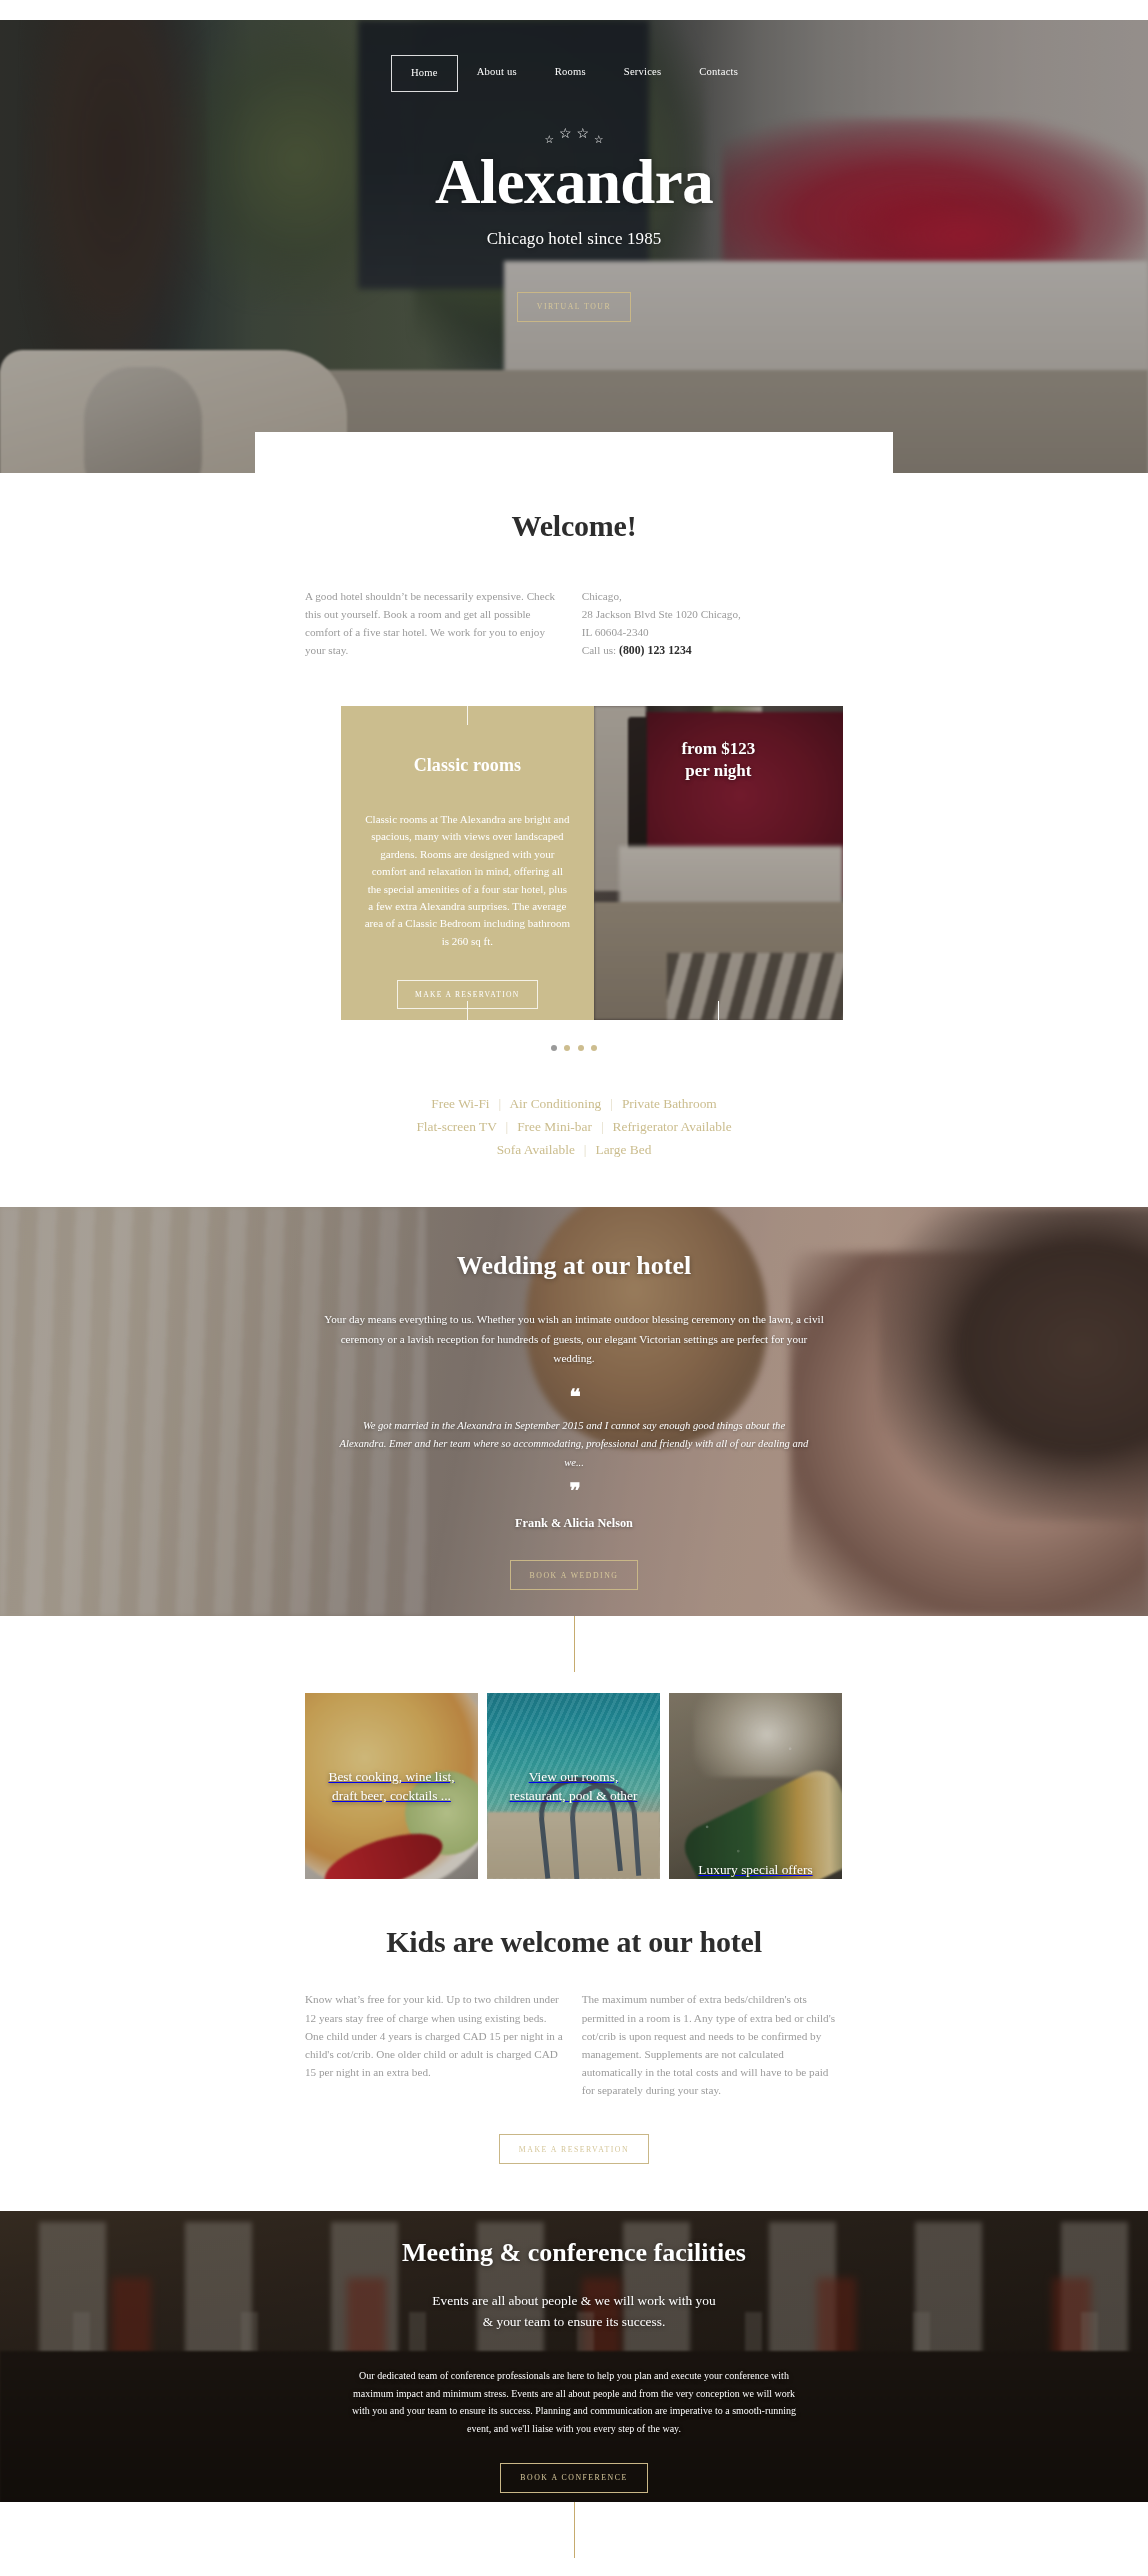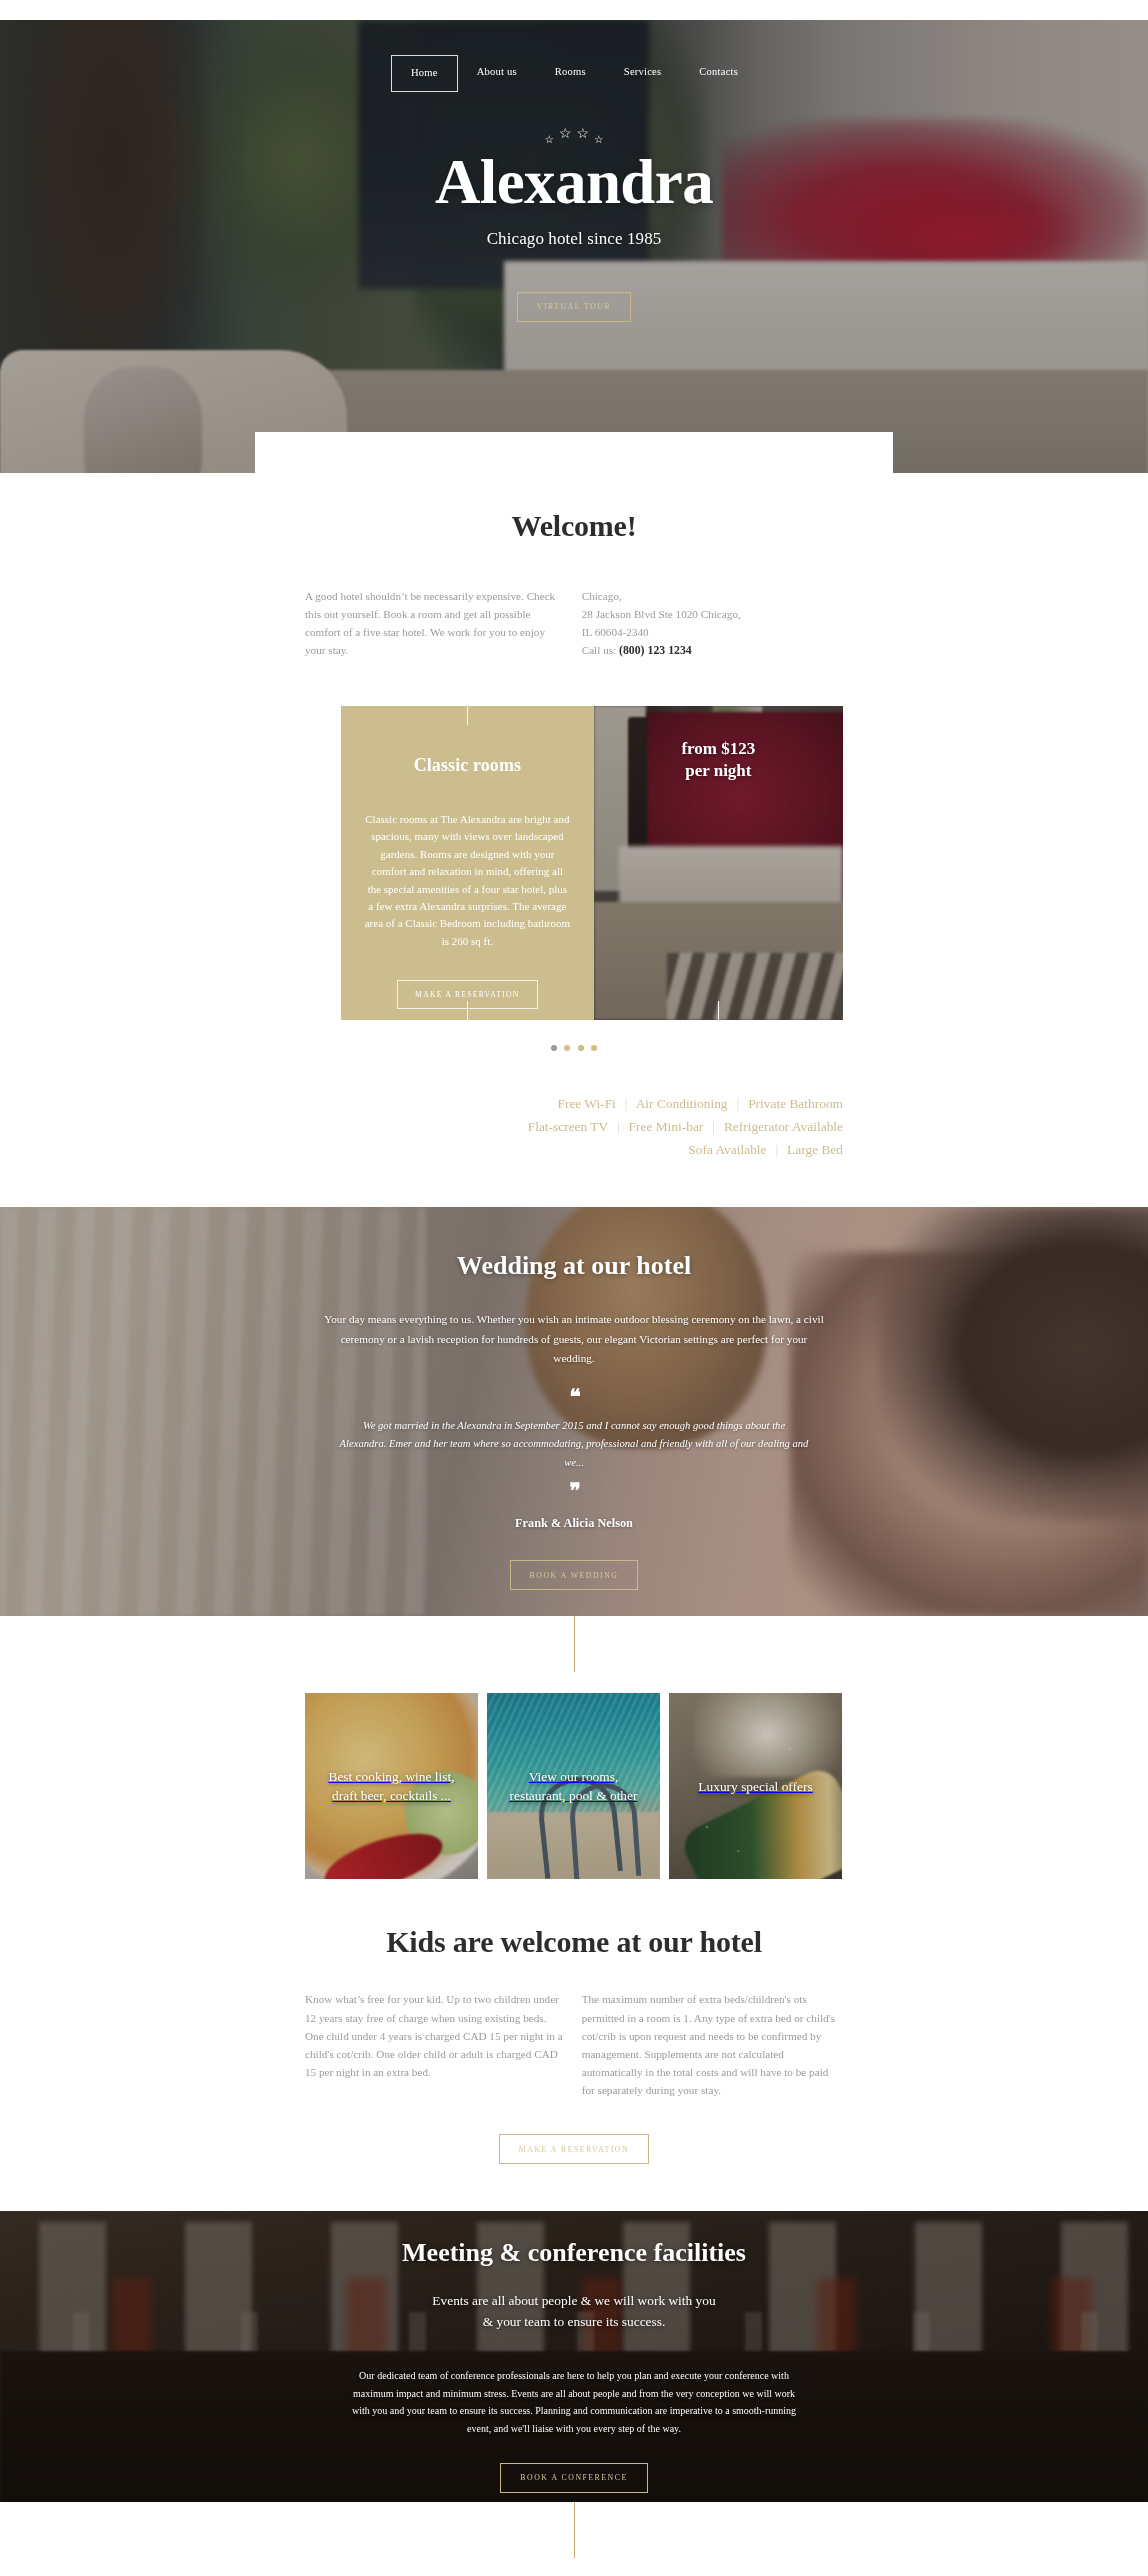--- a/index.html
+++ b/index.html
@@ -169,21 +169,21 @@
     position:absolute;z-index:4;left:0;right:0;top:32px;text-align:center;color:#fff;
     font-size:17px;line-height:1.28;font-weight:700;text-shadow:0 0.6px 4.5px rgba(0,0,0,.45);
   }
   .rr-centerline{position:absolute;z-index:4;bottom:0;left:50%;width:0.6px;height:19px;background:#fff;}
 
   .dots{display:flex;justify-content:center;gap:7.3px;margin-top:25px;}
   .dot{width:6.2px;height:6.2px;border-radius:50%;background:#cdbd8f;}
   .dot.active{background:#9a9a9a;}
 
   
-  .amen{width:538px;margin:0 auto;padding-top:41px;padding-bottom:46px;text-align:right;}
+  .amen{width:538px;margin:0 auto;padding-top:41px;padding-bottom:46px;text-align:center;}
   .amen-row{font-size:13.4px;color:#cbbd8e;line-height:1.72;}
   .amen-sep{color:#e3dcc6;padding:0 5.6px;}
 
   
   .wedding{position:relative;width:1148px;height:409px;overflow:hidden;}
   .wed-photo{
     position:absolute;inset:0;
     background:linear-gradient(100deg,
       #cfc6b6 0%, #d6cdbb 10%, #c9bfae 18%, #b8ad9d 26%,
       #a59a8e 34%, #9d9188 41%, #b3a49a 48%, #cdb3a6 56%,
@@ -223,21 +223,21 @@
     background:radial-gradient(circle at 42% 42%,#f2d88c 0%,#e4b85e 35%,#d79a49 55%,#e9e4da 70%);filter:blur(1.7px);}
   .f1 .chili{position:absolute;left:17px;bottom:-5.6px;width:123px;height:45px;border-radius:50%;
     background:linear-gradient(90deg,#c6232a,#8d1418);transform:rotate(-18deg);filter:blur(1.1px);}
   .f1 .lime{position:absolute;right:-11.2px;top:78px;width:84px;height:84px;border-radius:50%;
     background:radial-gradient(circle,#cfdf9c,#9fb76a);filter:blur(1.1px);}
   .f2{background:linear-gradient(175deg,#1a8a9c 0%,#1f9fae 18%,#37b5b4 38%,#62c6b8 55%,#bdb49c 72%,#d8cfb8 100%);}
   .f2 .water{position:absolute;inset:0;background:repeating-linear-gradient(115deg,rgba(255,255,255,.10) 0 2.8px,rgba(0,0,0,.05) 2.8px 6.2px);}
   .f2 .rail{position:absolute;left:53px;top:84px;width:78px;height:98px;border:5px solid #4a5a66;border-bottom:none;border-radius:39px 39px 0 0;transform:rotate(-6deg);filter:blur(0.3px);}
   .f2 .rail2{position:absolute;left:84px;top:90px;width:67px;height:95px;border:5px solid #50606c;border-bottom:none;border-radius:34px 34px 0 0;transform:rotate(-4deg);filter:blur(0.3px);}
   .f2 .deck{position:absolute;left:0;bottom:0;width:173px;height:67px;background:linear-gradient(180deg,#cfc4a8,#bfb294);filter:blur(1.1px);}
-  .f3{background:linear-gradient(160deg,#8d8470 0%,#7c7462 30%,#6c6453 55%,#4e4a3c 85%,#3a3830 100%);}
+  .f3{background:linear-gradient(160deg,#8d8470 0%,#7c7462 30%,#6c6453 55%,#4e4a3c 85%,#3a3830 100%);align-items:flex-end;}
   .f3 .splash{position:absolute;left:25px;top:-22.4px;width:146px;height:106px;
     background:radial-gradient(ellipse at 50% 60%,rgba(255,252,240,.85) 0%,rgba(232,224,200,.45) 45%,rgba(200,190,160,0) 78%);filter:blur(2.2px);}
   .f3 .bottle{position:absolute;right:-17px;bottom:-17px;width:168px;height:101px;border-radius:22.4px;
     background:linear-gradient(115deg,#1f3d22 0%,#2c5a2e 38%,#c9a24a 62%,#e4cf96 78%,#1d3a20 100%);transform:rotate(-26deg);filter:blur(1.1px);}
   .f3 .bub{position:absolute;inset:0;background:radial-gradient(circle at 22% 72%,rgba(255,255,255,.3) 0 1.1px,rgba(0,0,0,0) 1.7px),
     radial-gradient(circle at 70% 30%,rgba(255,255,255,.28) 0 1.1px,rgba(0,0,0,0) 1.7px),
     radial-gradient(circle at 40% 85%,rgba(255,255,255,.22) 0 1.1px,rgba(0,0,0,0) 1.7px);}
   .fcard .scrim{position:absolute;inset:0;background:rgba(40,36,32,.18);}
 
   

